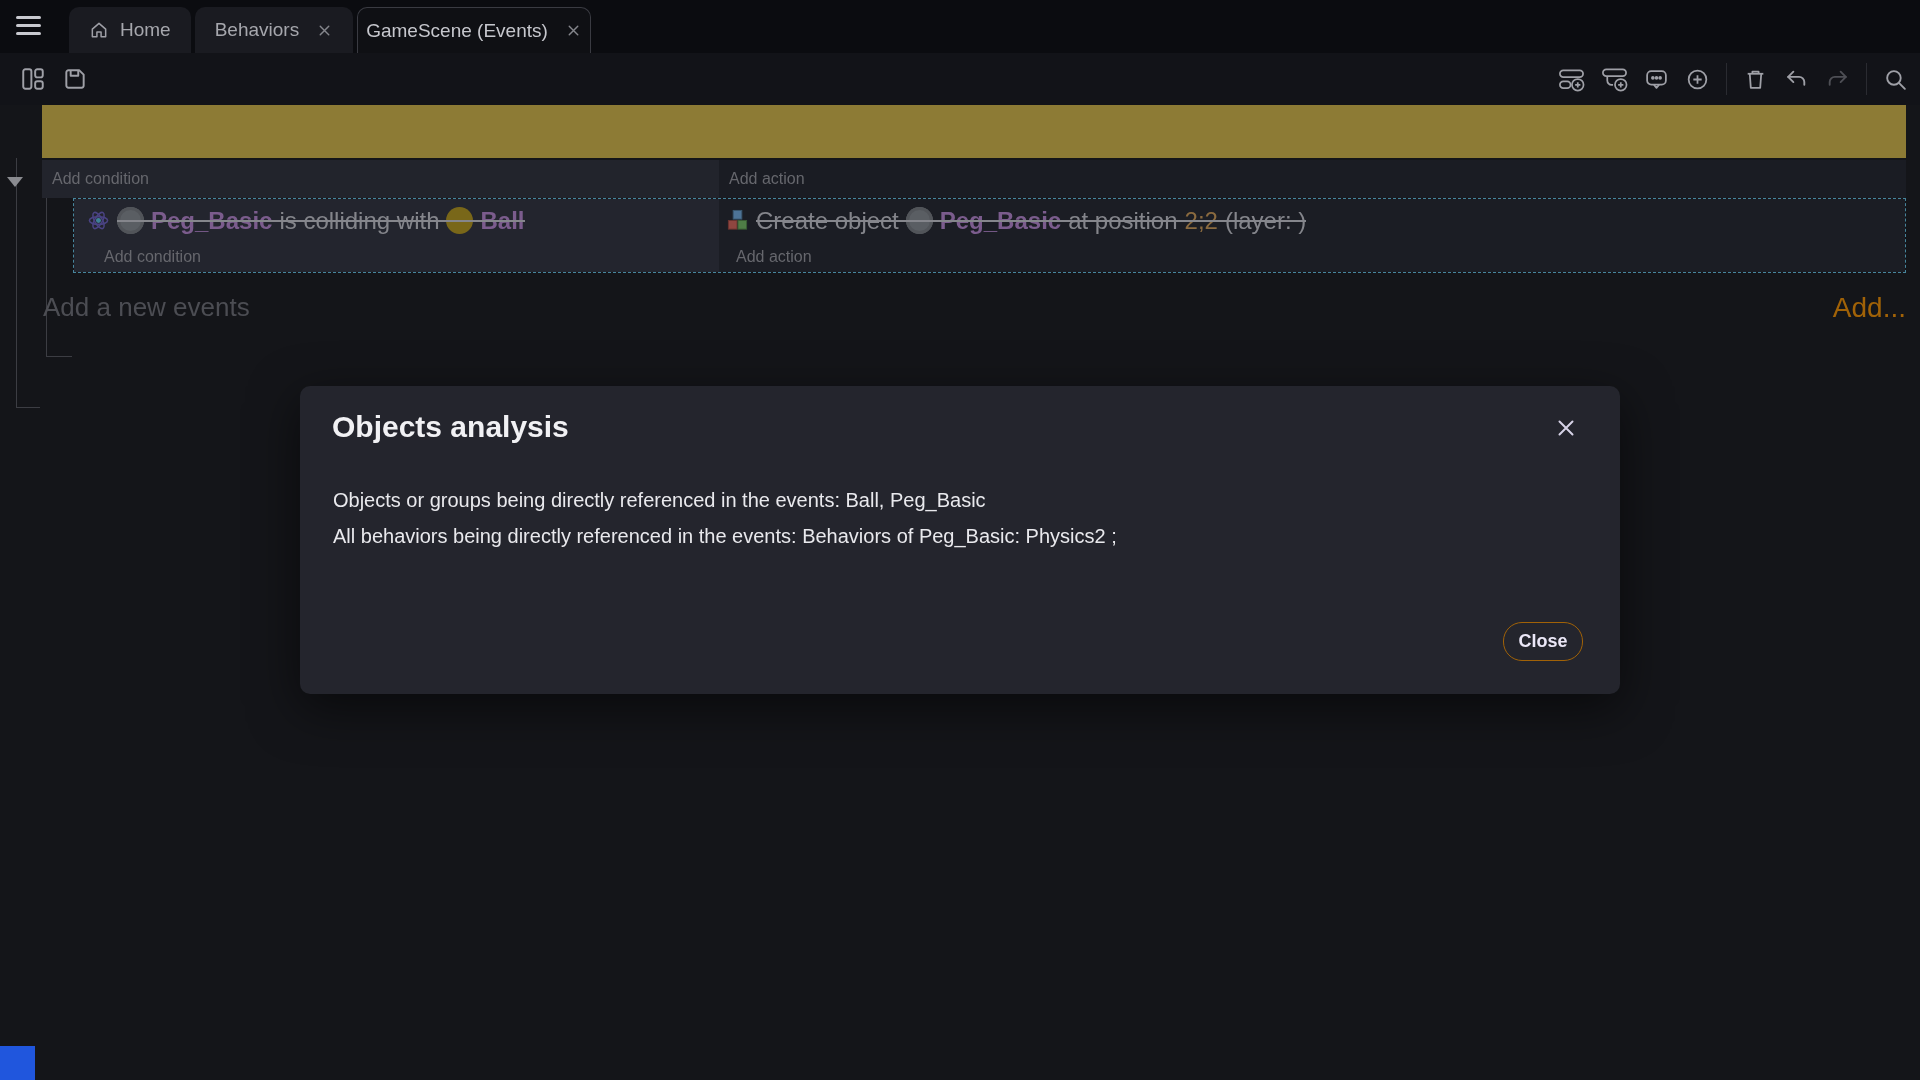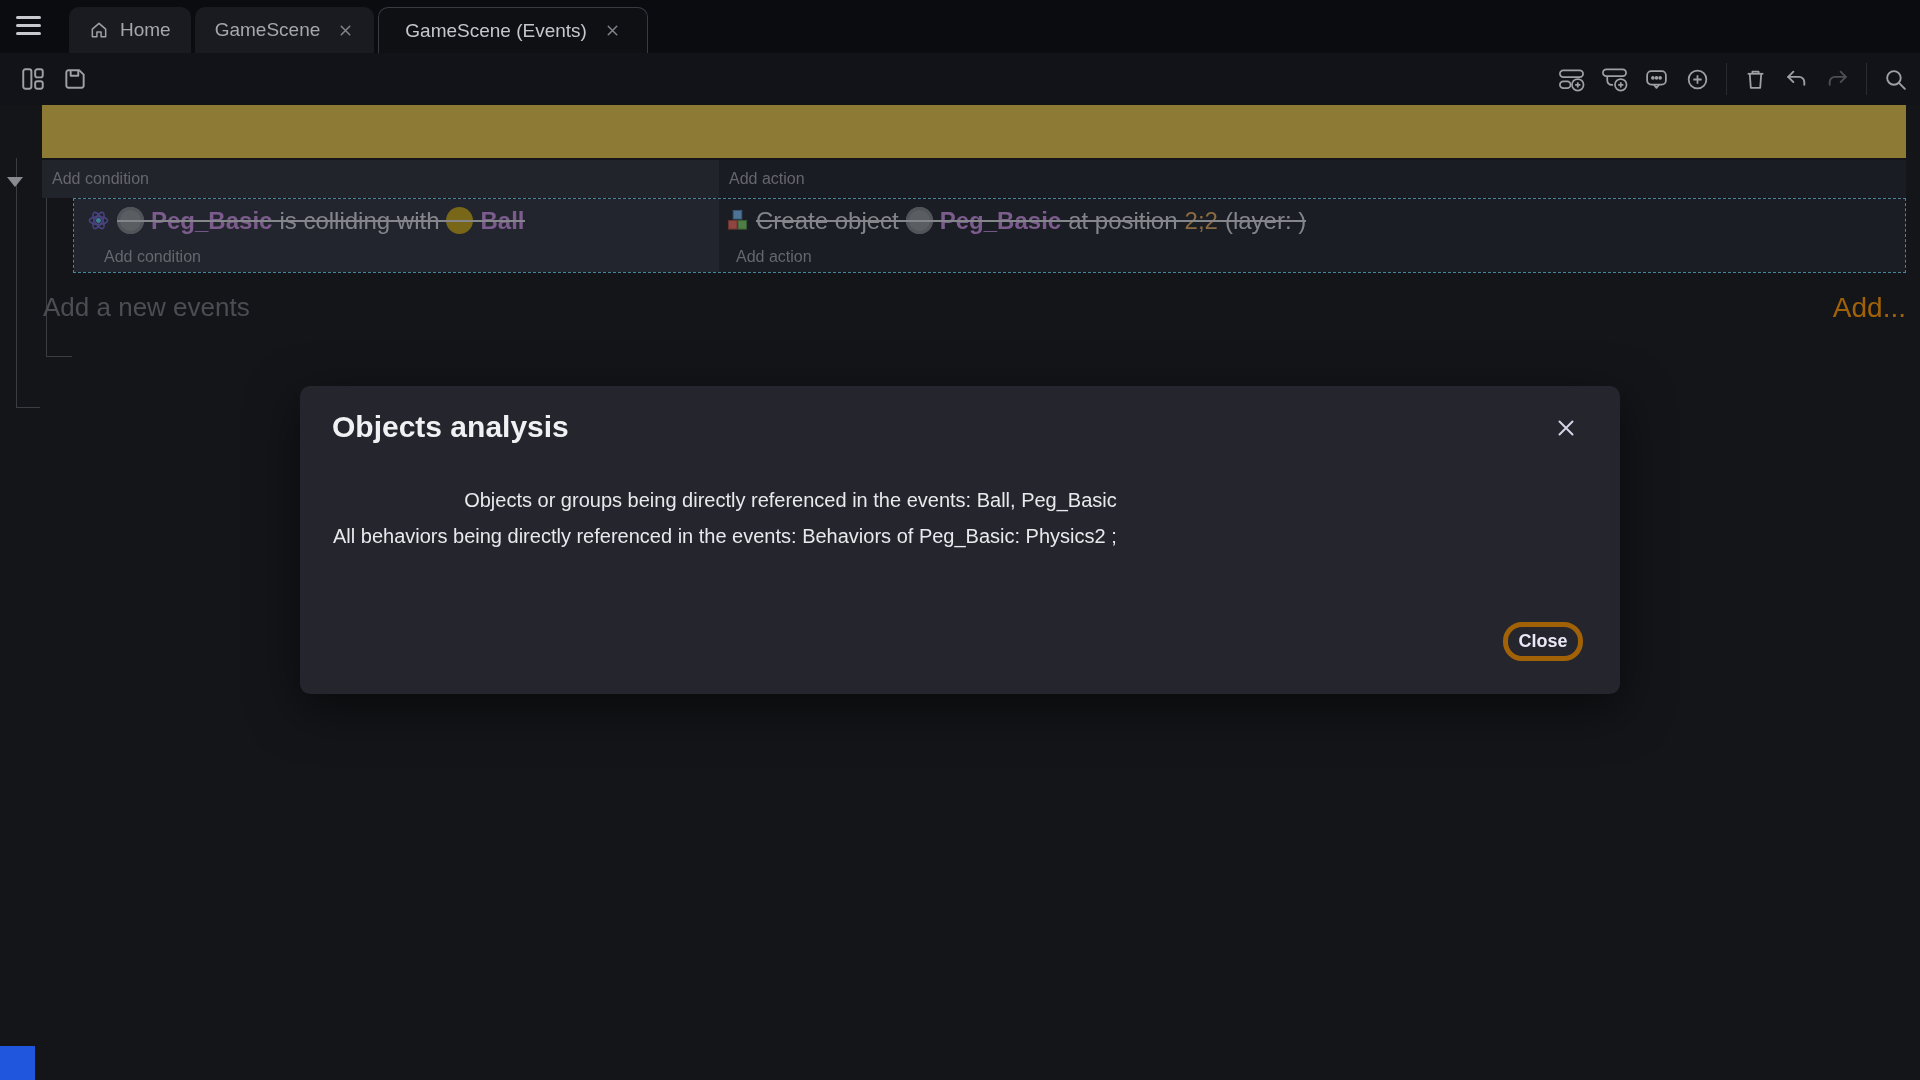--- a/index.html
+++ b/index.html
@@ -6,21 +6,21 @@
   html,body { width:1920px; height:1080px; overflow:hidden; background:#141519;
               font-family:"Liberation Sans", sans-serif; }
 
   
   .tabbar { position:absolute; left:0; top:0; width:1920px; height:53px; background:#0b0c10; }
   .hamburger { position:absolute; left:16px; top:16px; width:25px; height:21px; cursor:pointer; }
   .hamburger span { display:block; height:3px; border-radius:2px; background:#c9cad0; margin-bottom:5px; }
   .tabs { position:absolute; left:69px; bottom:0; display:flex; gap:4px; }
   .tab { height:46px; display:flex; align-items:center; gap:11px; padding:0 20px;
          border-radius:10px 10px 0 0; background:#1a1b21; color:#a6a7ad; font-size:19px; cursor:pointer; }
-  .tab.active { background:#0f1014; border:1px solid #3a3b42; border-bottom:none; color:#c6c7cd; padding:0 26px; }
+  .tab.active { background:#0f1014; border:1px solid #3a3b42; border-bottom:none; color:#c6c7cd; padding:0 8px; }
   .tab .ticon { width:20px; height:20px; color:#9fa0a7; }
   .tab .tclose { width:17px; height:17px; color:#85868c; margin-left:6px; }
 
   
   .toolbar { position:absolute; left:0; top:53px; width:1920px; height:52px; background:#121318; }
   .tool-icon { color:#9fa0a7; cursor:pointer; display:flex; align-items:center; justify-content:center; }
   .toolbar-left { position:absolute; left:20px; top:0; height:52px; display:flex; align-items:center; gap:16px; }
   .toolbar-right { position:absolute; right:12px; top:0; height:52px; display:flex; align-items:center; gap:16px; }
   .vdiv { width:1px; height:32px; background:#2a2b31; }
   .icon26 { width:26px; height:26px; }
@@ -66,23 +66,23 @@
               border-left:8px solid transparent; border-right:8px solid transparent; border-top:10px solid #8a8b90; }
   .add-new-event { position:absolute; left:43px; top:187px; font-size:26px; color:#4c4d53; cursor:pointer; }
   .add-more { position:absolute; right:14px; top:187px; font-size:28px; color:#a16207; cursor:pointer; }
 
   
   .modal { position:absolute; left:300px; top:386px; width:1320px; height:308px; background:#24252d;
            border-radius:10px; box-shadow:0 14px 50px rgba(0,0,0,0.55); }
   .modal-title { position:absolute; left:32px; top:24px; font-size:30px; font-weight:bold; color:#f1f1f4; }
   .modal-close { position:absolute; right:42px; top:30px; width:24px; height:24px; color:#d6d2e6; cursor:pointer; }
   .modal-body { position:absolute; left:33px; top:96px; }
-  .modal-body p { font-size:20px; line-height:36px; color:#e9e9ed;text-align:right; }
+  .modal-body p { font-size:20px; line-height:36px; color:#e9e9ed; }
   .close-btn { position:absolute; right:37px; bottom:33px; width:80px; height:39px; border-radius:19px;
-               border:5px solid #a16207; background:transparent; display:flex; align-items:center;
+               border:1px solid #a16207; background:transparent; display:flex; align-items:center;
                justify-content:center; font-size:18px; font-weight:bold; color:#ebe7f7; cursor:pointer; }
 
   .blue-square { position:absolute; left:0; top:1046px; width:35px; height:34px; background:#2056dd; }
 
   svg { display:block; }
 </style>
 </head>
 <body>
 
 <div class="tabbar">
@@ -94,21 +94,21 @@
   <div class="tabs">
     <div class="tab">
       <span class="ticon">
         <svg viewBox="0 0 24 24" width="20" height="20" fill="none" stroke="currentColor" stroke-width="1.8" stroke-linecap="round" stroke-linejoin="round">
             <path d="M4 11 L12 4 L20 11 V20 H14.5 V14.5 H9.5 V20 H4 Z"></path>
           </svg>
       </span>
       <span>Home</span>
     </div>
     <div class="tab">
-      <span>GameScene</span>
+      <span>Behaviors</span>
       <span class="tclose">
         <svg viewBox="0 0 24 24" width="17" height="17" fill="none" stroke="currentColor" stroke-width="2" stroke-linecap="round">
             <path d="M6 6 L18 18 M18 6 L6 18"></path>
           </svg>
       </span>
     </div>
     <div class="tab active">
       <span>GameScene (Events)</span>
       <span class="tclose">
         <svg viewBox="0 0 24 24" width="17" height="17" fill="none" stroke="currentColor" stroke-width="2" stroke-linecap="round">

